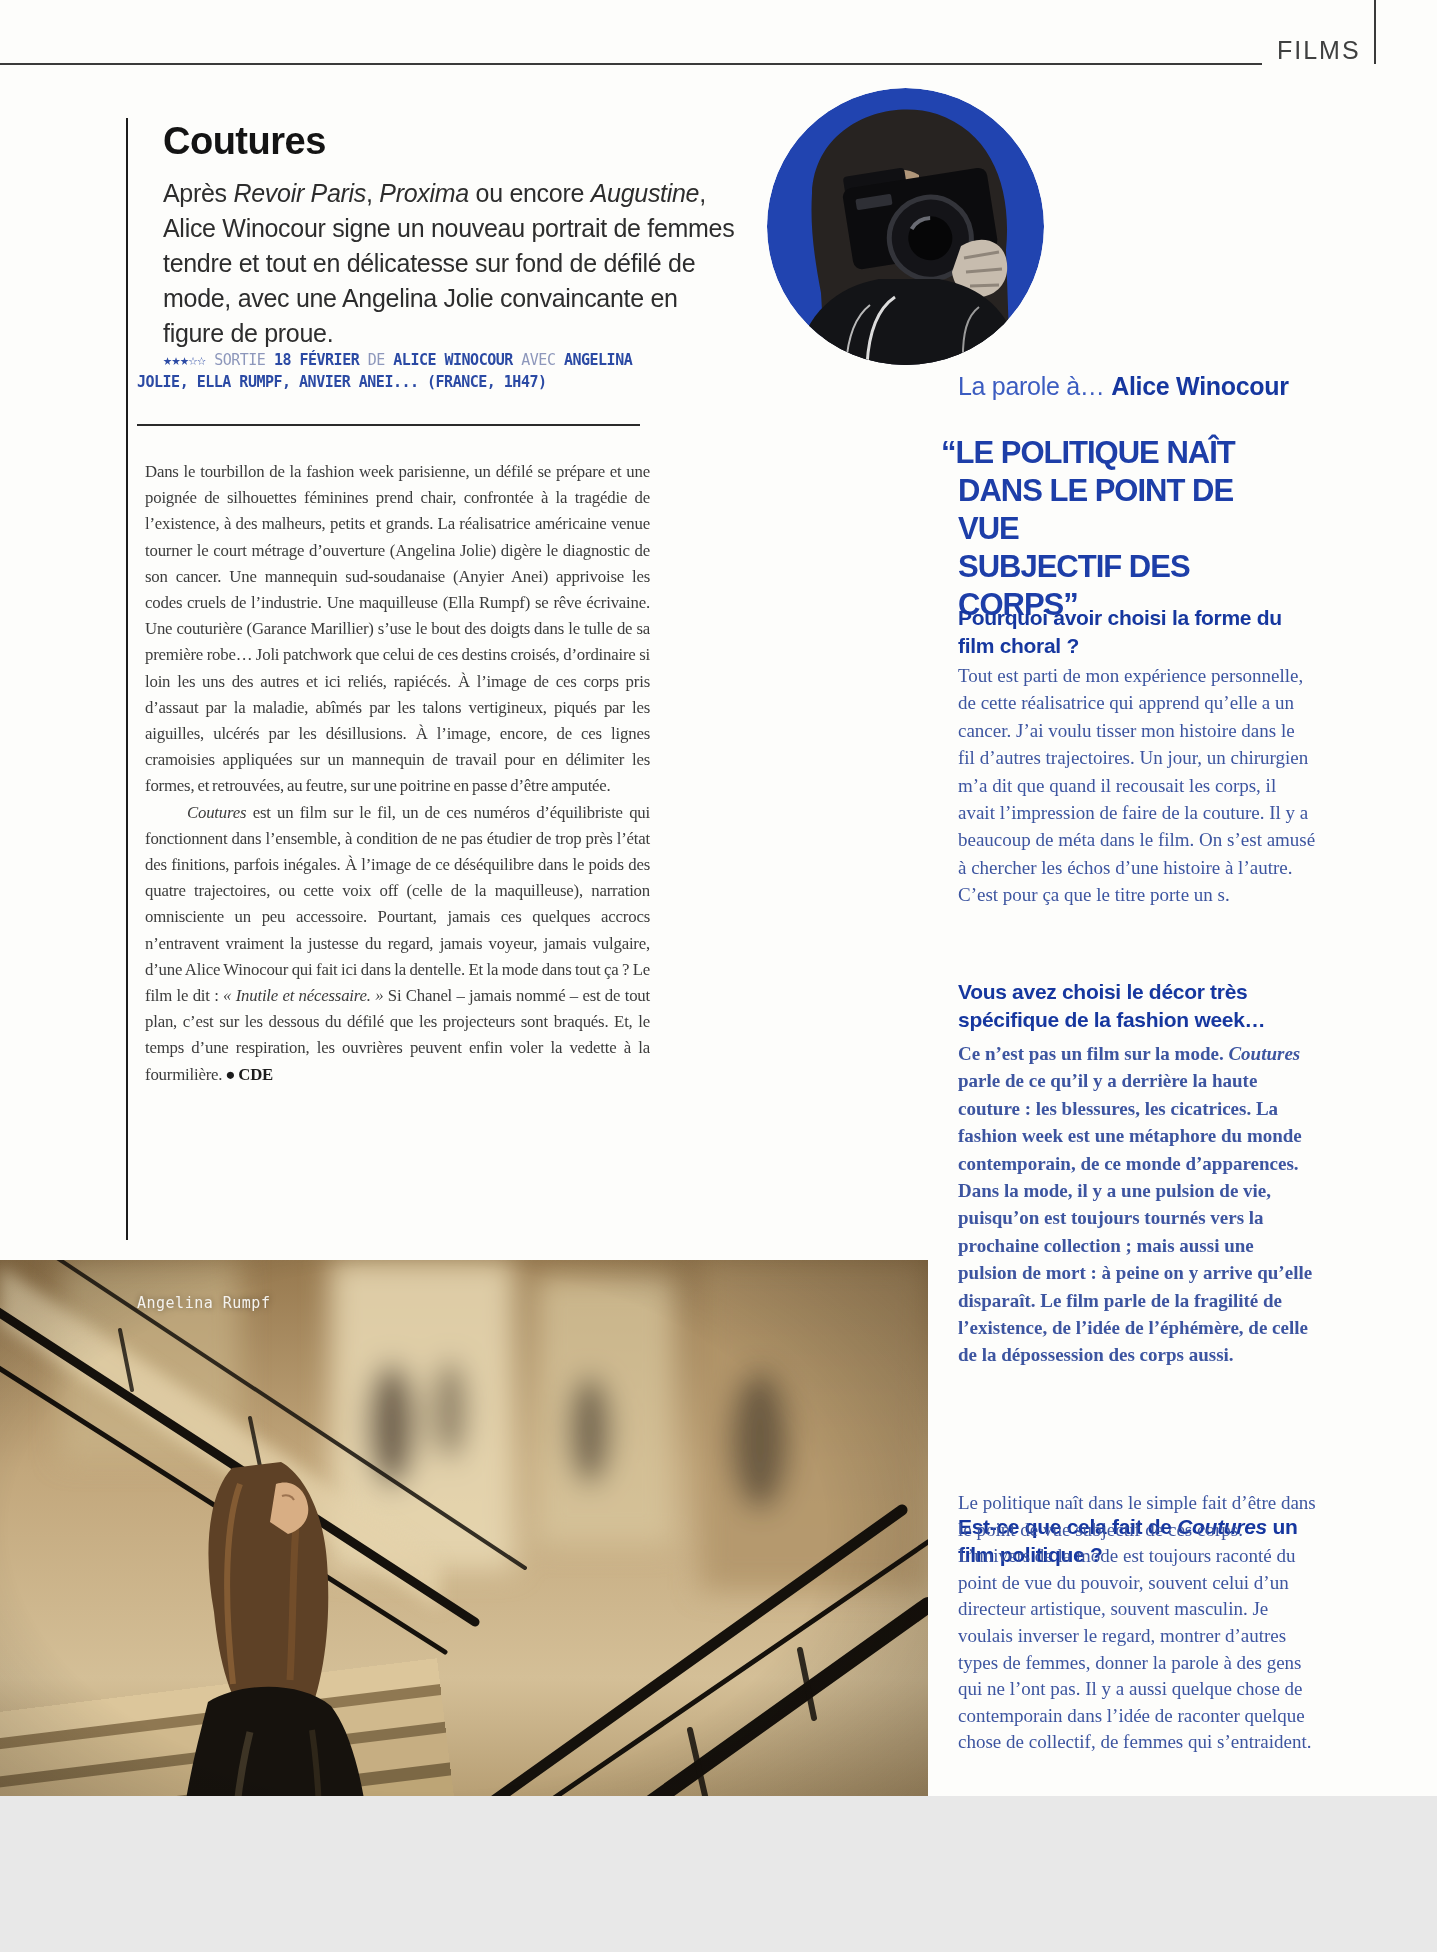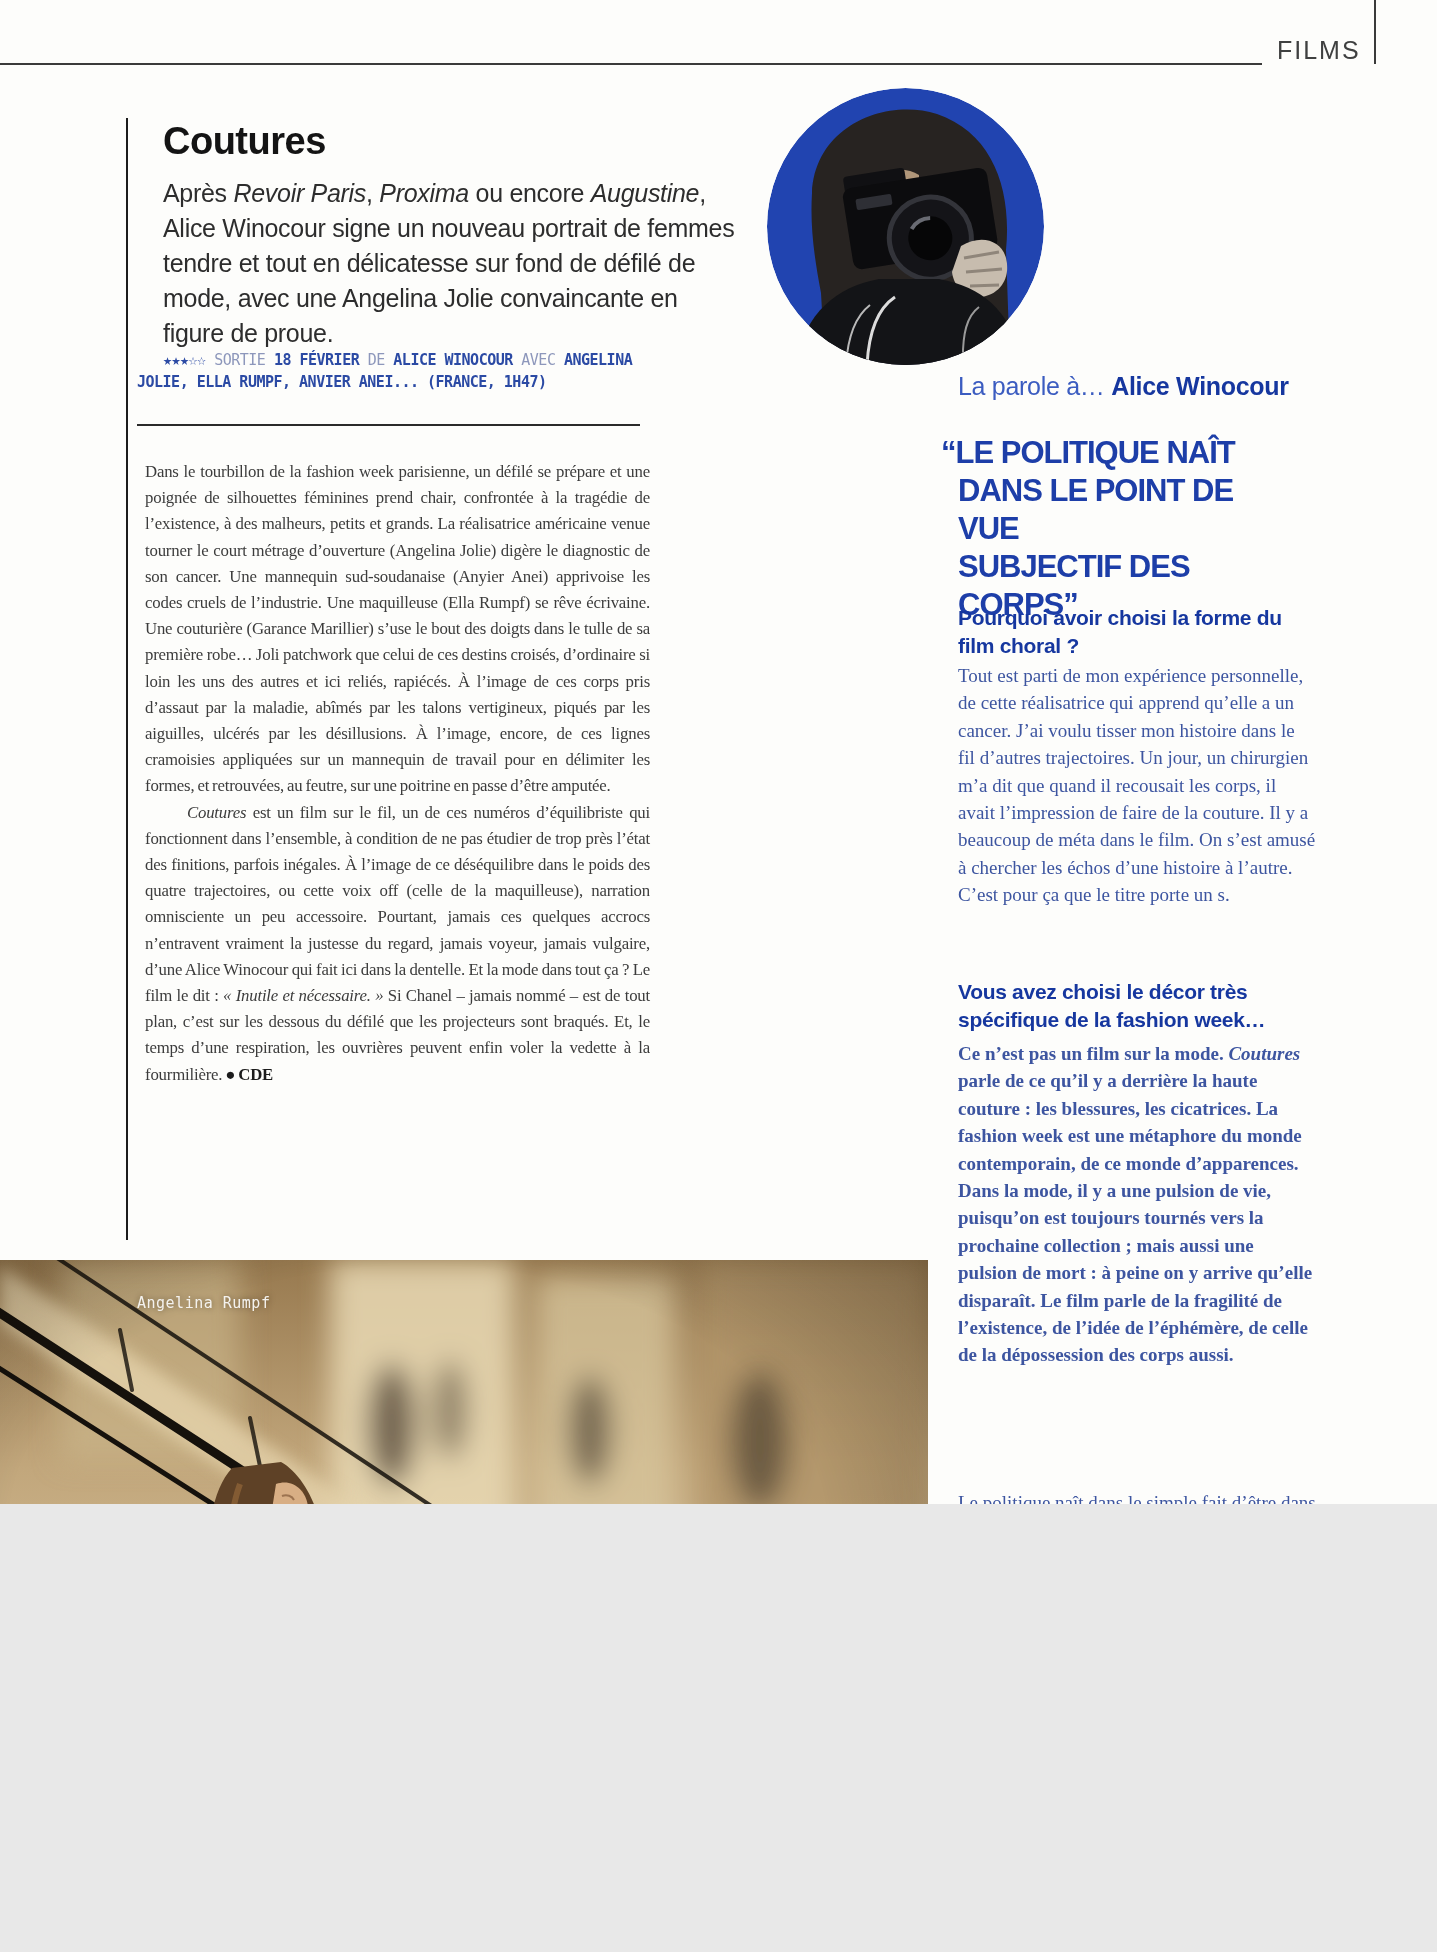--- a/index.html
+++ b/index.html
@@ -1,16 +1,16 @@
 <!DOCTYPE html>
 <html><head>
 <meta charset="utf-8">
 <style>
   html,body{margin:0;padding:0;background:#e8e8e8;}
-  #page{position:relative;width:1437px;height:1504px;background:#fdfdfb;overflow:hidden;
+  #page{position:relative;width:1437px;height:1796px;background:#fdfdfb;overflow:hidden;
         font-family:"Liberation Sans",sans-serif;}
   .abs{position:absolute;}
   
   .header-rule{left:0;top:63px;width:1262px;height:2px;background:#3a3a3a;}
   .films-label{left:1277px;top:36px;font-size:25px;font-weight:400;color:#3f4040;letter-spacing:2px;}
   .header-vline{left:1374px;top:0;width:2px;height:64px;background:#3a3a3a;}
   
   .left-rule{left:126px;top:118px;width:2px;height:1122px;background:#1c1c1c;}
   .review-title{left:163px;top:120px;font-size:38px;font-weight:bold;color:#141414;letter-spacing:-0.5px;}
   .review-intro{left:163px;top:176px;width:575px;font-size:25px;line-height:35px;color:#2d2d2d;letter-spacing:-0.3px;}

